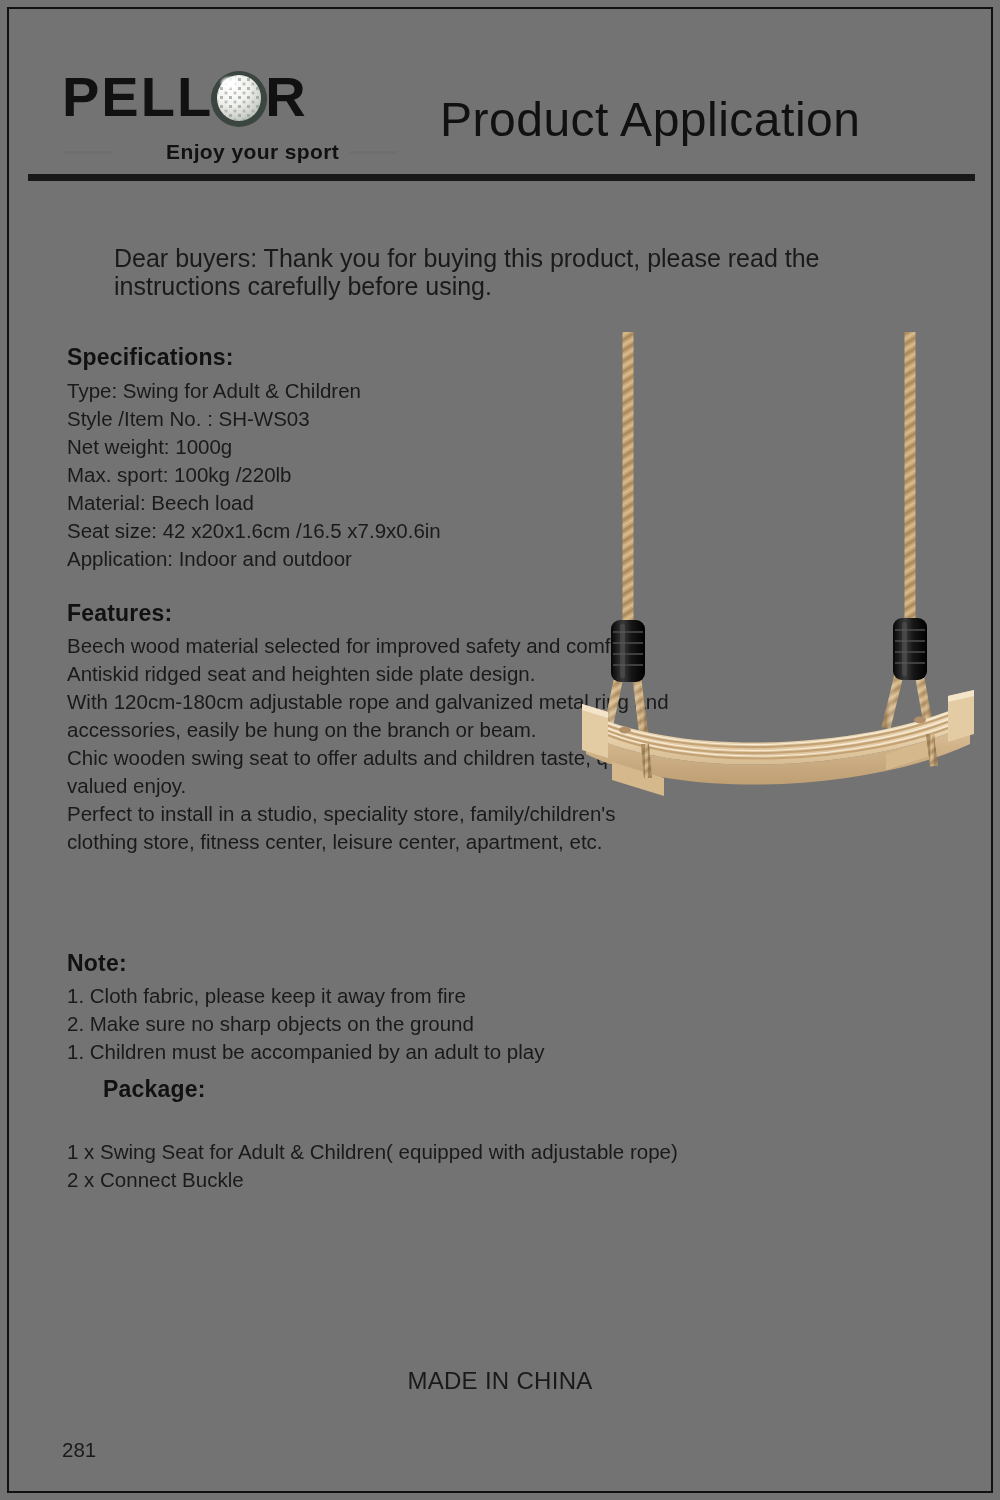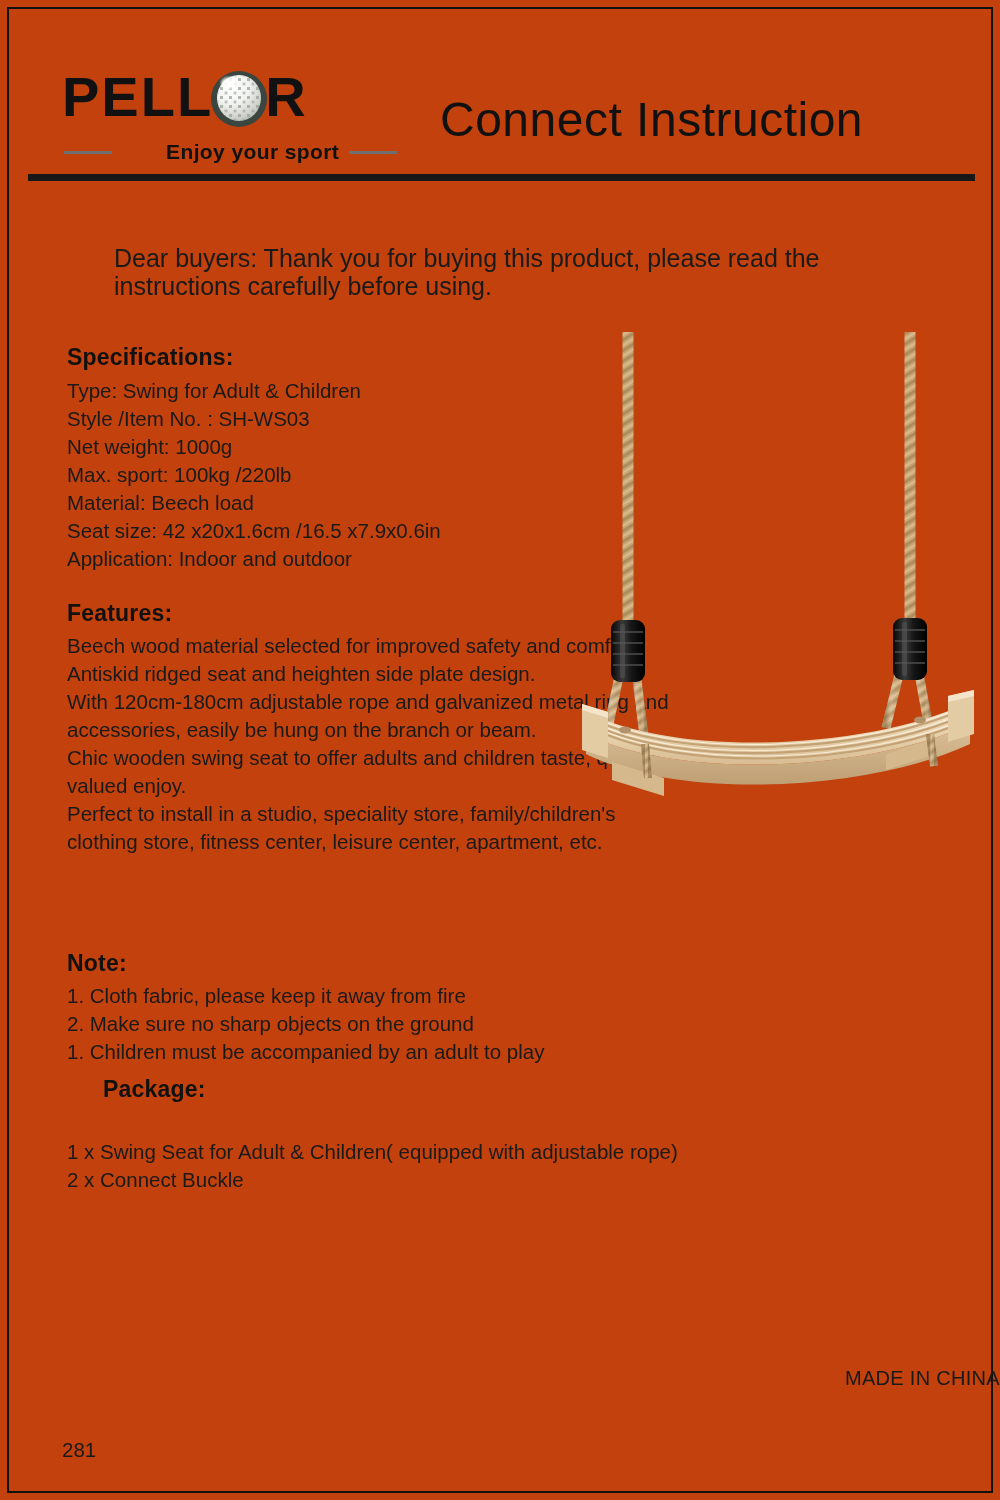--- a/index.html
+++ b/index.html
@@ -4,21 +4,21 @@
 <style>
   * { box-sizing: border-box; margin: 0; padding: 0; }
   html, body {
     width: 1000px; height: 1500px;
     background: #ffffff;
     font-family: "Liberation Sans", sans-serif;
   }
   #page {
     position: relative;
     width: 1000px; height: 1500px;
-    background: #c2410c;
+    background: #737373;
     overflow: hidden;
   }
   
   #page-border {
     position: absolute;
     left: 7px; top: 7px;
     width: 986px; height: 1486px;
     border: 2px solid #111111;
   }
 
@@ -108,21 +108,21 @@
   #feat-body { top: 632px; width: 615px; }
 
   #note-head { top: 950px; }
   #note-body { top: 982px; width: 615px; }
 
   #pack-head { top: 1076px; margin-left: 36px; }
   #pack-body { top: 1138px; width: 720px; }
 
   #made-in {
     position: absolute; left: 0; top: 1367px; width: 1000px;
-    text-align: right; font-size: 20px; color: #1a1a1a; letter-spacing: .3px;
+    text-align: center; font-size: 24px; color: #1a1a1a; letter-spacing: .3px;
   }
   #page-number {
     position: absolute; left: 62px; top: 1438px;
     font-size: 20.5px; color: #1a1a1a;
   }
 
   
   #product-photo {
     position: absolute; left: 568px; top: 330px;
     width: 420px; height: 490px;
@@ -142,21 +142,21 @@
       <div id="logo-wordmark">
         <span class="pre">PELL</span><span id="golfball"><span class="ring"></span><span class="ball"></span><span class="dimples"></span><span class="shine"></span></span><span class="post">R</span>
       </div>
       <div id="tagline-row">
         <span class="tag-rule"></span>
         <span id="tagline-text">Enjoy your sport</span>
         <span class="tag-rule"></span>
       </div>
     </div>
 
-    <div id="doc-title">Connect Instruction</div>
+    <div id="doc-title">Product Application</div>
     <div id="header-rule"></div>
   </div>
 
   <div id="content">
 
     <p class="intro">Dear buyers: Thank you for buying this product, please read the instructions carefully before using.</p>
 
     <h2 class="sec-head" id="spec-head">Specifications:</h2>
     <div class="sec-body" id="spec-body">
       <span class="ln">Type: Swing for Adult &amp; Children</span>

